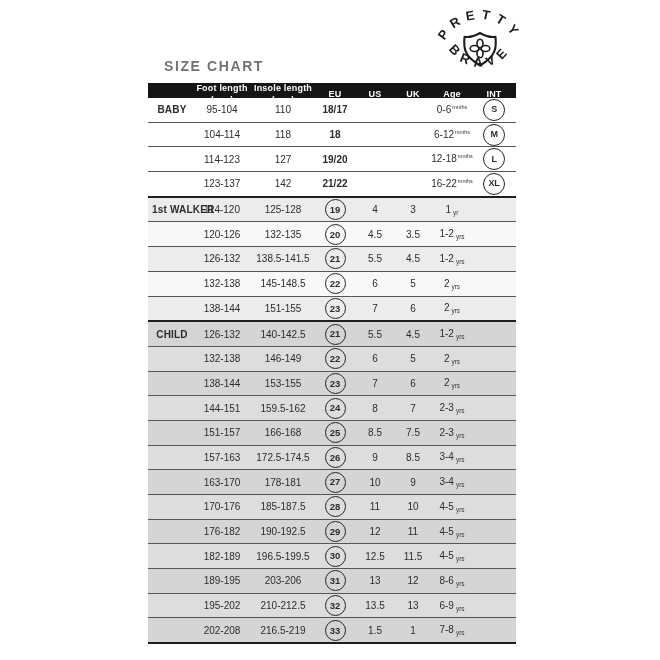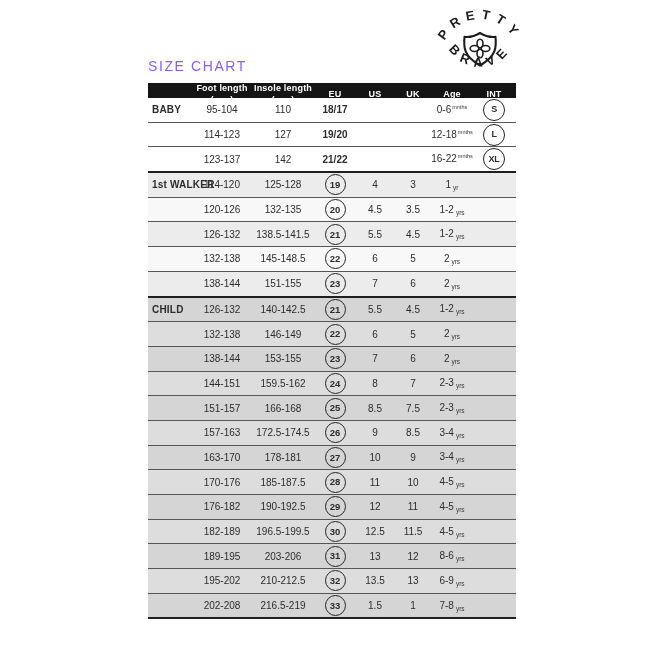--- a/index.html
+++ b/index.html
@@ -6,22 +6,22 @@
     --canvas-bg:#ffffff; --text:#2c2c2c; --header-bg:#151515; --header-text:#ffffff;
     --row-baby:#ffffff; --row-walker-a:#ececec; --row-walker-b:#f8f8f8;
     --row-child-a:#d5d5d5; --row-child-b:#dddddd;
     --divider:#565656; --section-divider:#1f1f1f; --ink:#1c1c1c;
   }
   html,body{margin:0;padding:0;}
   body{background:#fff;font-family:"Liberation Sans","DejaVu Sans",sans-serif;}
   .canvas{position:relative;width:660px;height:660px;background:var(--canvas-bg);overflow:hidden;}
 
   
-  .page-title{position:absolute;left:148px;top:58px;font-size:14px;font-weight:400;
-    letter-spacing:1.6px;color:#8b5cf6;}
+  .page-title{position:absolute;left:164px;top:58px;font-size:14px;font-weight:700;
+    letter-spacing:1.6px;color:#737373;}
 
   
   .logo{position:absolute;left:430px;top:2px;width:100px;height:100px;}
   .logo text{fill:var(--ink);font-family:"Liberation Sans","DejaVu Sans",sans-serif;
     font-weight:700;font-size:13px;}
   .logo .arc-top{letter-spacing:6px;}
   .logo .arc-bottom{letter-spacing:6px;}
 
   
   .size-table{position:absolute;left:148px;top:83px;width:368px;color:var(--text);}
@@ -32,21 +32,21 @@
   .row{display:grid;grid-template-columns:44px 60px 62px 42px 38px 38px 40px 44px;
     height:23.7px;align-items:center;border-top:1px solid var(--divider);}
   .tbody .row:first-child{border-top:none;}
   .row.sect-start{border-top:2px solid var(--section-divider);}
   .row.g-baby{background:var(--row-baby);}
   .row.g-walker{background:var(--row-walker-a);}
   .row.g-walker.alt{background:var(--row-walker-b);}
   .row.g-child{background:var(--row-child-a);}
   .row.g-child.alt{background:var(--row-child-b);}
   .c{text-align:center;font-size:10px;white-space:nowrap;}
-  .c.sect{text-align:left;padding-left:4px;font-weight:700;font-size:10px;letter-spacing:.2px;}
+  .c.sect{text-align:center;padding-left:4px;font-weight:700;font-size:10px;letter-spacing:.2px;}
   .c.insole{font-weight:400;}
   .c.eu.plain-eu{font-weight:700;}
   .circle{display:inline-flex;align-items:center;justify-content:center;width:19px;height:19px;
     border:1.5px solid #242424;border-radius:50%;font-size:9.5px;font-weight:700;line-height:1;
     background:transparent;}
   .circle.int-c{width:20px;height:20px;font-size:9px;letter-spacing:-.3px;}
   .c.age{line-height:1;}
   .c.age .unit{font-size:6.5px;margin-left:2px;position:relative;top:2px;color:#3a3a3a;}
   .c.age.stacked{display:flex;flex-direction:row;justify-content:center;gap:1px;}
   .c.age.stacked .age-main{font-size:10px;}
@@ -116,20 +116,33 @@
       <div class="c insole">110</div>
       <div class="c eu plain-eu">18/17</div>
       <div class="c us"></div>
       <div class="c uk"></div>
       <div class="c age stacked">
             <span class="age-main">0-6</span>
             <span class="age-sub">mnths</span>
           </div>
       <div class="c int"><span class="circle int-c">S</span></div>
     </div>
+        <div class="row g-baby alt">
+      <div class="c sect"></div>
+      <div class="c foot">104-114</div>
+      <div class="c insole">118</div>
+      <div class="c eu plain-eu">18</div>
+      <div class="c us"></div>
+      <div class="c uk"></div>
+      <div class="c age stacked">
+            <span class="age-main">6-12</span>
+            <span class="age-sub">mnths</span>
+          </div>
+      <div class="c int"><span class="circle int-c">M</span></div>
+    </div>
         <div class="row g-baby">
       <div class="c sect"></div>
       <div class="c foot">114-123</div>
       <div class="c insole">127</div>
       <div class="c eu plain-eu">19/20</div>
       <div class="c us"></div>
       <div class="c uk"></div>
       <div class="c age stacked">
             <span class="age-main">12-18</span>
             <span class="age-sub">mnths</span>

